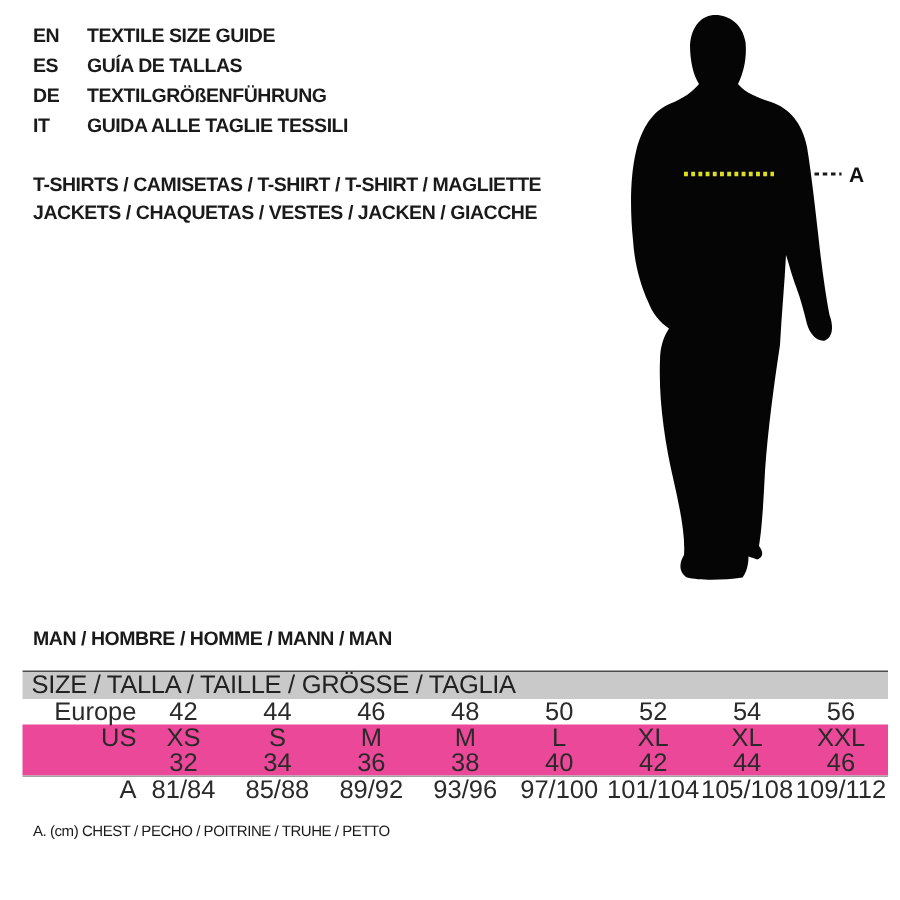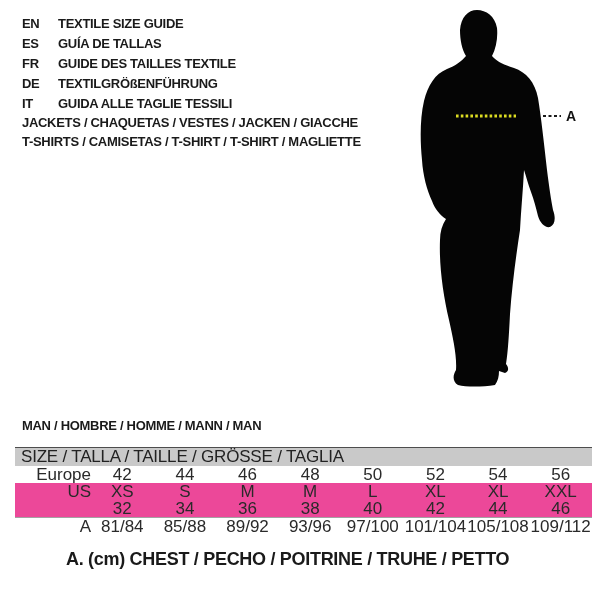--- a/index.html
+++ b/index.html
@@ -22,51 +22,47 @@
   .section-title{position:absolute;left:22px;top:418px;font-size:13px;font-weight:bold;letter-spacing:-0.3px;text-align:right;}
   
   .size-table{position:absolute;left:15px;top:447px;width:577px;border-top:1px solid #4d4d4d;font-size:17px;}
   .t-header{background:#c9c9c9;height:18px;line-height:18px;padding-left:6px;letter-spacing:-0.2px;color:#222;}
   .t-row{display:grid;grid-template-columns:76px repeat(8,1fr);height:17px;line-height:17px;color:#2a2a2a;}
   .t-row.stripe{background:#ec4899;}
   .t-row.lastline{border-top:1px solid #a3a3a3;}
   .row-label{padding-left:6px;text-align:right;}
   .cell{text-align:center;}
   
-  .footnote{position:absolute;left:22px;top:549px;font-size:18px;font-weight:bold;letter-spacing:-0.3px;margin-left:44px;}
+  .footnote{position:absolute;left:22px;top:549px;font-size:10px;font-weight:normal;letter-spacing:-0.3px;}
 </style>
 </head>
 <body>
 
 <div class="lang-list">
   <div class="lang-row">
     <span class="lang-code">EN</span>
     <span class="lang-label">TEXTILE SIZE GUIDE</span>
   </div>
   <div class="lang-row">
     <span class="lang-code">ES</span>
     <span class="lang-label">GUÍA DE TALLAS</span>
   </div>
   <div class="lang-row">
-    <span class="lang-code">FR</span>
-    <span class="lang-label">GUIDE DES TAILLES TEXTILE</span>
-  </div>
-  <div class="lang-row">
     <span class="lang-code">DE</span>
     <span class="lang-label">TEXTILGRÖßENFÜHRUNG</span>
   </div>
   <div class="lang-row">
     <span class="lang-code">IT</span>
     <span class="lang-label">GUIDA ALLE TAGLIE TESSILI</span>
   </div>
 </div>
 
 <div class="categories">
+  <div class="category-line">T-SHIRTS / CAMISETAS / T-SHIRT / T-SHIRT / MAGLIETTE</div>
   <div class="category-line">JACKETS / CHAQUETAS / VESTES / JACKEN / GIACCHE</div>
-  <div class="category-line">T-SHIRTS / CAMISETAS / T-SHIRT / T-SHIRT / MAGLIETTE</div>
 </div>
 
 <div class="figure-wrap">
   <svg viewBox="0 0 180 390" xmlns="http://www.w3.org/2000/svg">
     <path fill="#050505" d="
       M75 6
       C84 6 93 12 95 24
       C96 34 94 44 90 52
       C94 57 102 61 112 64
       C124 68 133 78 136 94

